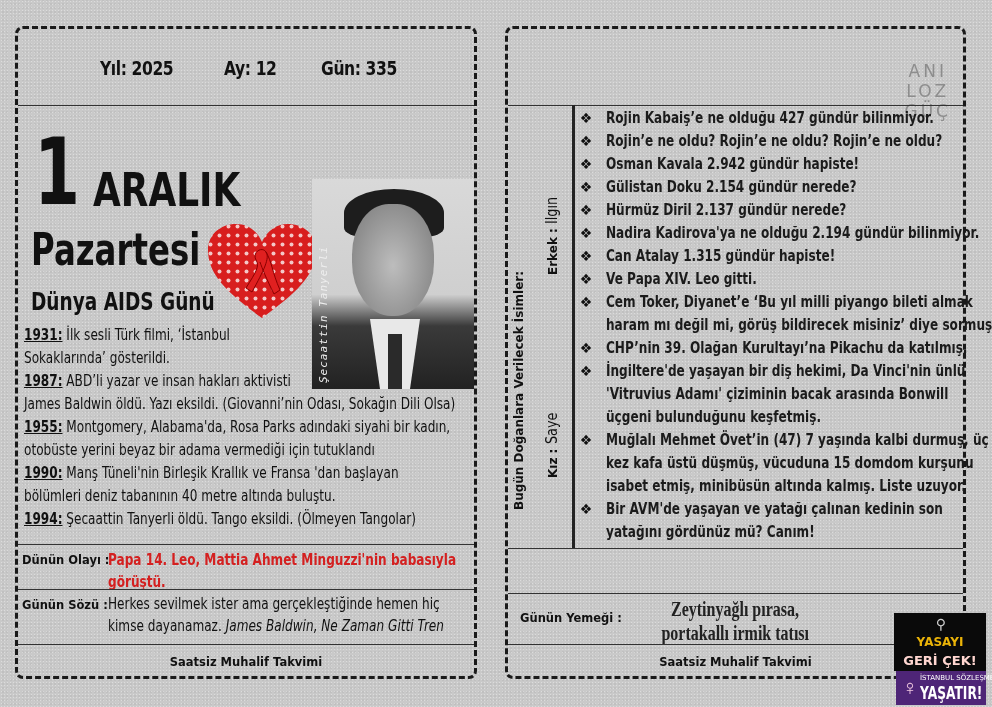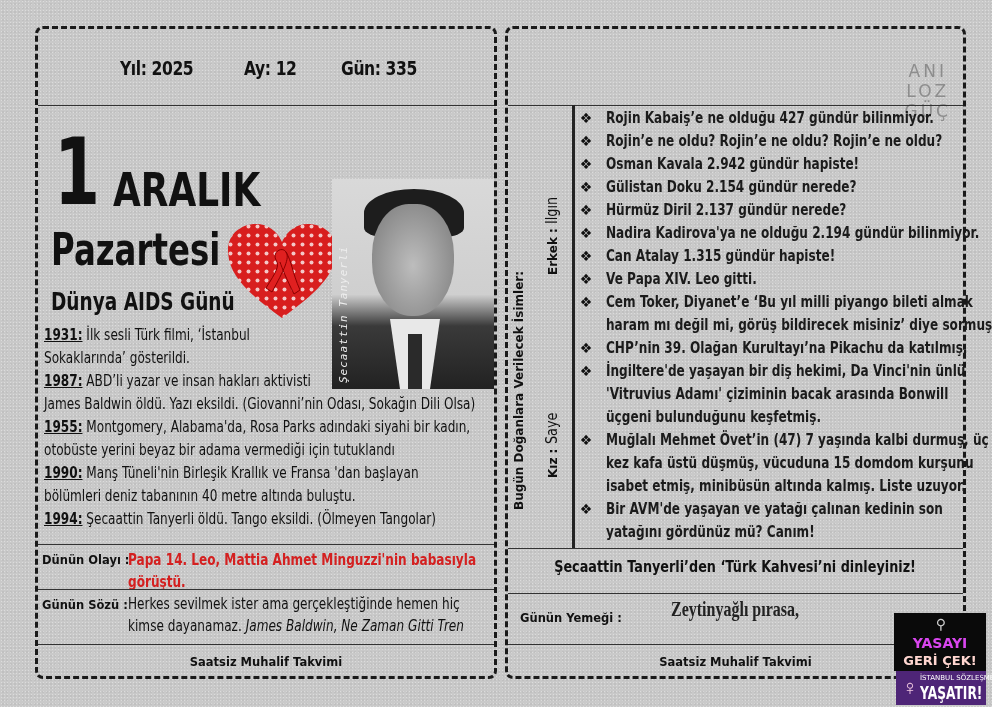--- a/index.html
+++ b/index.html
@@ -13,21 +13,21 @@
     background-size: 3px 3px, 4px 4px;
     background-position: 0 0, 1px 2px;
     font-family: "Liberation Sans", sans-serif;
     color: #111;
   }
   .card {
     position: absolute;
     border: 3px dashed #1a1a1a;
     border-radius: 8px;
   }
-  #left-card { left: 35px; top: 26px; width: 462px; height: 653px; }
+  #left-card { left: 15px; top: 26px; width: 462px; height: 653px; }
   #right-card { left: 505px; top: 26px; width: 461px; height: 653px; }
   .hline { position: absolute; left: 0; right: 0; height: 0; border-top: 1.5px solid #333; }
 
   
   .hdr-item { position: absolute; top: 28px; font-size: 19px; font-weight: bold; font-family: "DejaVu Sans", sans-serif; letter-spacing: -0.5px; transform: scaleX(0.82); transform-origin: left center; }
 
   
   .big-day { position: absolute; left: 16px; top: 98px; font-size: 92px; font-weight: bold; font-family: "DejaVu Sans", sans-serif; transform: scaleX(0.72); transform-origin: left top; line-height: 1; }
   .big-month { position: absolute; left: 75px; top: 138px; font-size: 46px; font-weight: bold; font-family: "DejaVu Sans", sans-serif; transform: scaleX(0.78); transform-origin: left top; line-height: 1; }
   .big-dow { position: absolute; left: 13px; top: 198px; font-size: 45px; font-weight: bold; font-family: "DejaVu Sans", sans-serif; transform: scaleX(0.72); transform-origin: left top; line-height: 1; }
@@ -74,21 +74,21 @@
   .listen { position: absolute; left: 0; right: 0; top: 528px; text-align: center; }
   .listen span { display: inline-block; font-family: "DejaVu Sans", sans-serif; font-weight: bold; font-size: 16px; transform: scaleX(0.80); }
   .food-label { position: absolute; left: 12px; top: 582px; text-align: center; }
   .food { position: absolute; left: 80px; right: 80px; top: 568px; text-align: center; font-family: Liberation Serif, serif; font-size: 20px; line-height: 24px; }
   .food span { display: inline-block; transform: scaleX(0.80); font-weight: bold; color: #222; }
 
   
   .badge { position: absolute; left: 894px; top: 613px; width: 92px; height: 92px; }
   .badge .top { position: absolute; left: 0; top: 0; width: 92px; height: 58px; background: #0a0a0a; text-align: center; }
   .badge .top .ico { position: absolute; left: 36px; top: 2px; width: 22px; height: 18px; color: #cfcfcf; font-size: 14px; line-height: 18px; }
-  .badge .t1 { position: absolute; left: 0; right: 0; top: 22px; color: #d946ef; font-weight: bold; font-size: 14px; font-family: "DejaVu Sans", sans-serif; }
+  .badge .t1 { position: absolute; left: 0; right: 0; top: 22px; color: #eab308; font-weight: bold; font-size: 12px; font-family: "DejaVu Sans", sans-serif; }
   .badge .t2 { position: absolute; left: 0; right: 0; top: 40px; color: #ffd6d0; font-weight: bold; font-size: 13px; font-family: "DejaVu Sans", sans-serif; }
   .badge .bot { position: absolute; left: 2px; top: 58px; width: 90px; height: 34px; background: #4e2577; }
   .badge .venus { position: absolute; left: 3px; top: 2px; width: 22px; height: 30px; color: #f0c8e0; font-size: 22px; line-height: 30px; text-align: center; }
   .badge .b1 { position: absolute; left: 24px; top: 3px; color: #fff; font-size: 7px; font-family: "DejaVu Sans", sans-serif; white-space: nowrap; }
   .badge .b2 { position: absolute; left: 24px; top: 12px; color: #fff; font-size: 17px; font-weight: bold; font-family: "DejaVu Sans", sans-serif; white-space: nowrap; transform: scaleX(0.72); transform-origin: left top; }
 </style>
 </head>
 <body>
 
 <div id="left-card" class="card">
@@ -221,26 +221,26 @@
         <span class="txt">isabet etmiş, minibüsün altında kalmış. Liste uzuyor.</span>
       </div>
     <div class="item">
         <span class="bullet">❖</span>
         <span class="txt">Bir AVM'de yaşayan ve yatağı çalınan kedinin son</span>
         <span class="txt">yatağını gördünüz mü? Canım!</span>
       </div>
   </div>
 
   <div class="hline" style="top:519px;"></div>
-  <div class="listen"><span>Şecaattin Tanyerli’den ‘Türk Kahvesi’ni dinleyiniz!</span></div>
 
   <div class="hline" style="top:564px;"></div>
   <div class="food-label label-small">Günün Yemeği :</div>
   <div class="food">
     <div><span>Zeytinyağlı pırasa,</span></div>
+    <div><span>portakallı irmik tatısı</span></div>
   </div>
 
   <div class="hline" style="top:615px;"></div>
   <div class="footer-text" style="top:626px;">Saatsiz Muhalif Takvimi</div>
 </div>
 
 <div class="badge">
   <div class="top">
     <div class="ico">⚲</div>
     <div class="t1">YASAYI</div>

